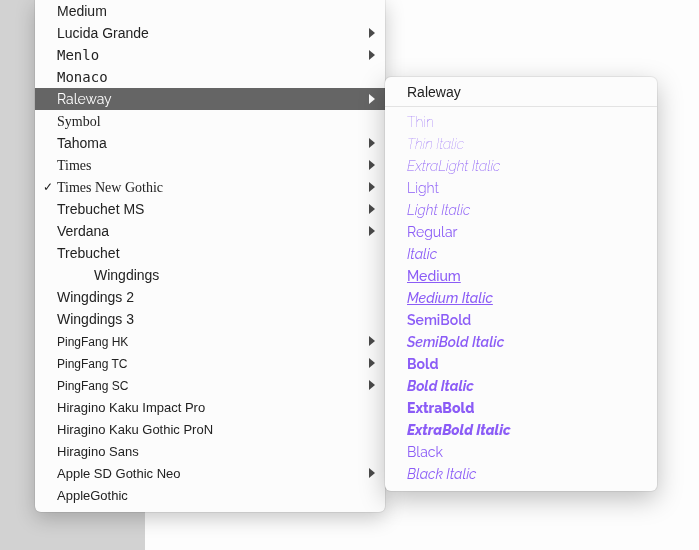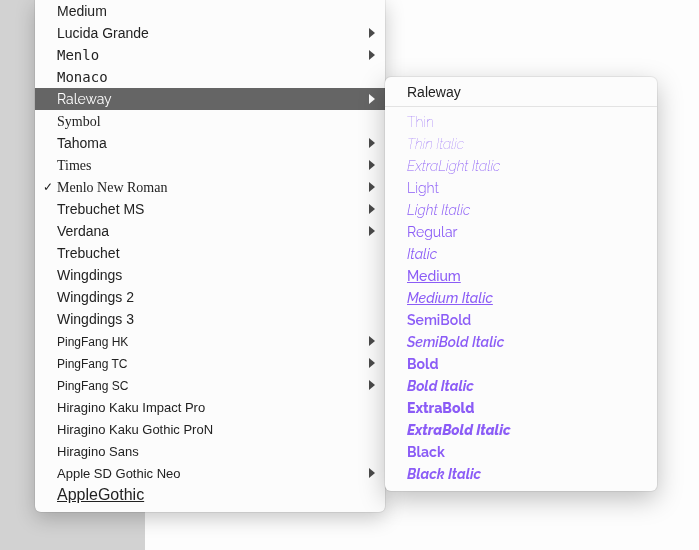--- a/index.html
+++ b/index.html
@@ -90,52 +90,52 @@
     cursor: default;
   }
   .sub-row.thin        { font-family: Raleway, Arial, sans-serif; font-weight: 100; }
   .sub-row.extralight  { font-family: Raleway, Arial, sans-serif; font-weight: 200; }
   .sub-row.light       { font-family: Raleway, Arial, sans-serif; font-weight: 300; }
   .sub-row.regular     { font-family: Raleway, Arial, sans-serif; font-weight: 400; }
   .sub-row.medium      { font-family: Raleway, Arial, sans-serif; font-weight: 500; text-decoration: underline; }
   .sub-row.semibold    { font-family: Raleway, Arial, sans-serif; font-weight: 600; }
   .sub-row.bold        { font-family: Raleway, Arial, sans-serif; font-weight: 700; }
   .sub-row.extrabold   { font-family: Raleway, Arial, sans-serif; font-weight: 800; }
-  .sub-row.black       { font-family: Raleway, Arial, sans-serif; font-weight: 700; }
+  .sub-row.black       { font-family: Raleway, Arial, sans-serif; font-weight: 400; }
   .sub-row.italic      { font-style: italic; }
 </style>
 </head>
 <body>
 
 <div class="canvas-bg"></div>
 
 <div class="font-menu" id="font-menu">
     <div class="menu-row"><span class="label" style="font-family: Impact, Charcoal, sans-serif;">Medium</span></div>
     <div class="menu-row"><span class="label" style="font-family: &quot;Lucida Grande&quot;, &quot;Lucida Sans&quot;, sans-serif;">Lucida Grande</span><span class="arrow"></span></div>
     <div class="menu-row"><span class="label" style="font-family: Menlo, monospace;">Menlo</span><span class="arrow"></span></div>
     <div class="menu-row"><span class="label" style="font-family: Monaco, monospace;">Monaco</span></div>
     <div class="menu-row highlight"><span class="label" style="font-family: Raleway, Arial, sans-serif;">Raleway</span><span class="arrow"></span></div>
     <div class="menu-row"><span class="label" style="font-family: Symbol, serif;">Symbol</span></div>
     <div class="menu-row"><span class="label" style="font-family: Tahoma, sans-serif;">Tahoma</span><span class="arrow"></span></div>
     <div class="menu-row"><span class="label" style="font-family: Times, serif;">Times</span><span class="arrow"></span></div>
-    <div class="menu-row"><span class="check">✓</span><span class="label" style="font-family: &quot;Times New Roman&quot;, serif;">Menlo New Roman</span><span class="arrow"></span></div>
+    <div class="menu-row"><span class="check">✓</span><span class="label" style="font-family: &quot;Times New Roman&quot;, serif;">Times New Gothic</span><span class="arrow"></span></div>
     <div class="menu-row"><span class="label" style="font-family: &quot;Trebuchet MS&quot;, sans-serif;">Trebuchet MS</span><span class="arrow"></span></div>
     <div class="menu-row"><span class="label" style="font-family: Verdana, sans-serif;">Verdana</span><span class="arrow"></span></div>
     <div class="menu-row"><span class="label" style="font-family: Arial, sans-serif;">Trebuchet</span></div>
-    <div class="menu-row"><span class="label" style="font-family: Arial, sans-serif;">Wingdings</span></div>
+    <div class="menu-row"><span class="label" style="font-family: Arial, sans-serif; margin-left: 37px;">Wingdings</span></div>
     <div class="menu-row"><span class="label" style="font-family: Arial, sans-serif;">Wingdings 2</span></div>
     <div class="menu-row"><span class="label" style="font-family: Arial, sans-serif;">Wingdings 3</span></div>
     <div class="menu-row"><span class="label" style="font-family: &quot;PingFang HK&quot;, &quot;PingFang SC&quot;, sans-serif; font-size: 12px;">PingFang HK</span><span class="arrow"></span></div>
     <div class="menu-row"><span class="label" style="font-family: &quot;PingFang TC&quot;, &quot;PingFang SC&quot;, sans-serif; font-size: 12px;">PingFang TC</span><span class="arrow"></span></div>
     <div class="menu-row"><span class="label" style="font-family: &quot;PingFang SC&quot;, sans-serif; font-size: 12px;">PingFang SC</span><span class="arrow"></span></div>
     <div class="menu-row"><span class="label" style="font-family: &quot;Hiragino Kaku Gothic Pro&quot;, sans-serif; font-size: 13px;">Hiragino Kaku Impact Pro</span></div>
     <div class="menu-row"><span class="label" style="font-family: &quot;Hiragino Kaku Gothic ProN&quot;, sans-serif; font-size: 13px;">Hiragino Kaku Gothic ProN</span></div>
     <div class="menu-row"><span class="label" style="font-family: &quot;Hiragino Sans&quot;, sans-serif; font-size: 13px;">Hiragino Sans</span></div>
     <div class="menu-row"><span class="label" style="font-family: &quot;Apple SD Gothic Neo&quot;, sans-serif; font-size: 13px;">Apple SD Gothic Neo</span><span class="arrow"></span></div>
-    <div class="menu-row"><span class="label" style="font-family: AppleGothic, sans-serif; font-size: 16px; text-decoration: underline;">AppleGothic</span></div>
+    <div class="menu-row"><span class="label" style="font-family: AppleGothic, sans-serif; font-size: 13px;">AppleGothic</span></div>
   </div>
 
 <div class="submenu" id="submenu">
   <div class="submenu-title">Raleway</div>
   <div class="submenu-sep"></div>
   <div id="submenu-items">
       <div class="sub-row thin"><span>Thin</span></div>
       <div class="sub-row thin italic"><span>Thin Italic</span></div>
       <div class="sub-row extralight italic"><span>ExtraLight Italic</span></div>
       <div class="sub-row light"><span>Light</span></div>

